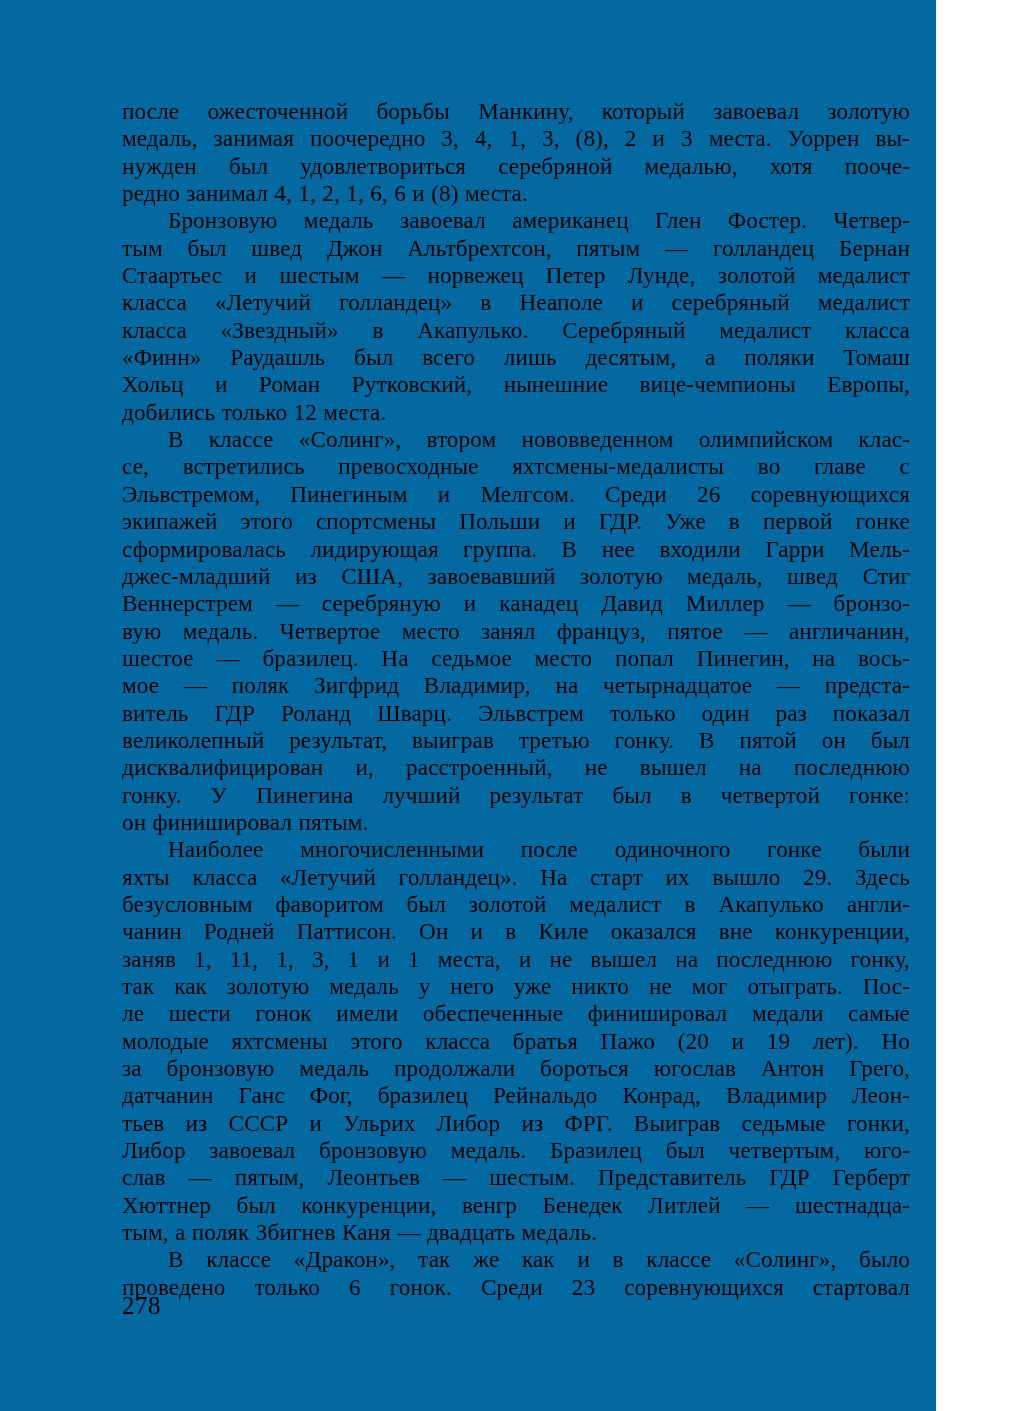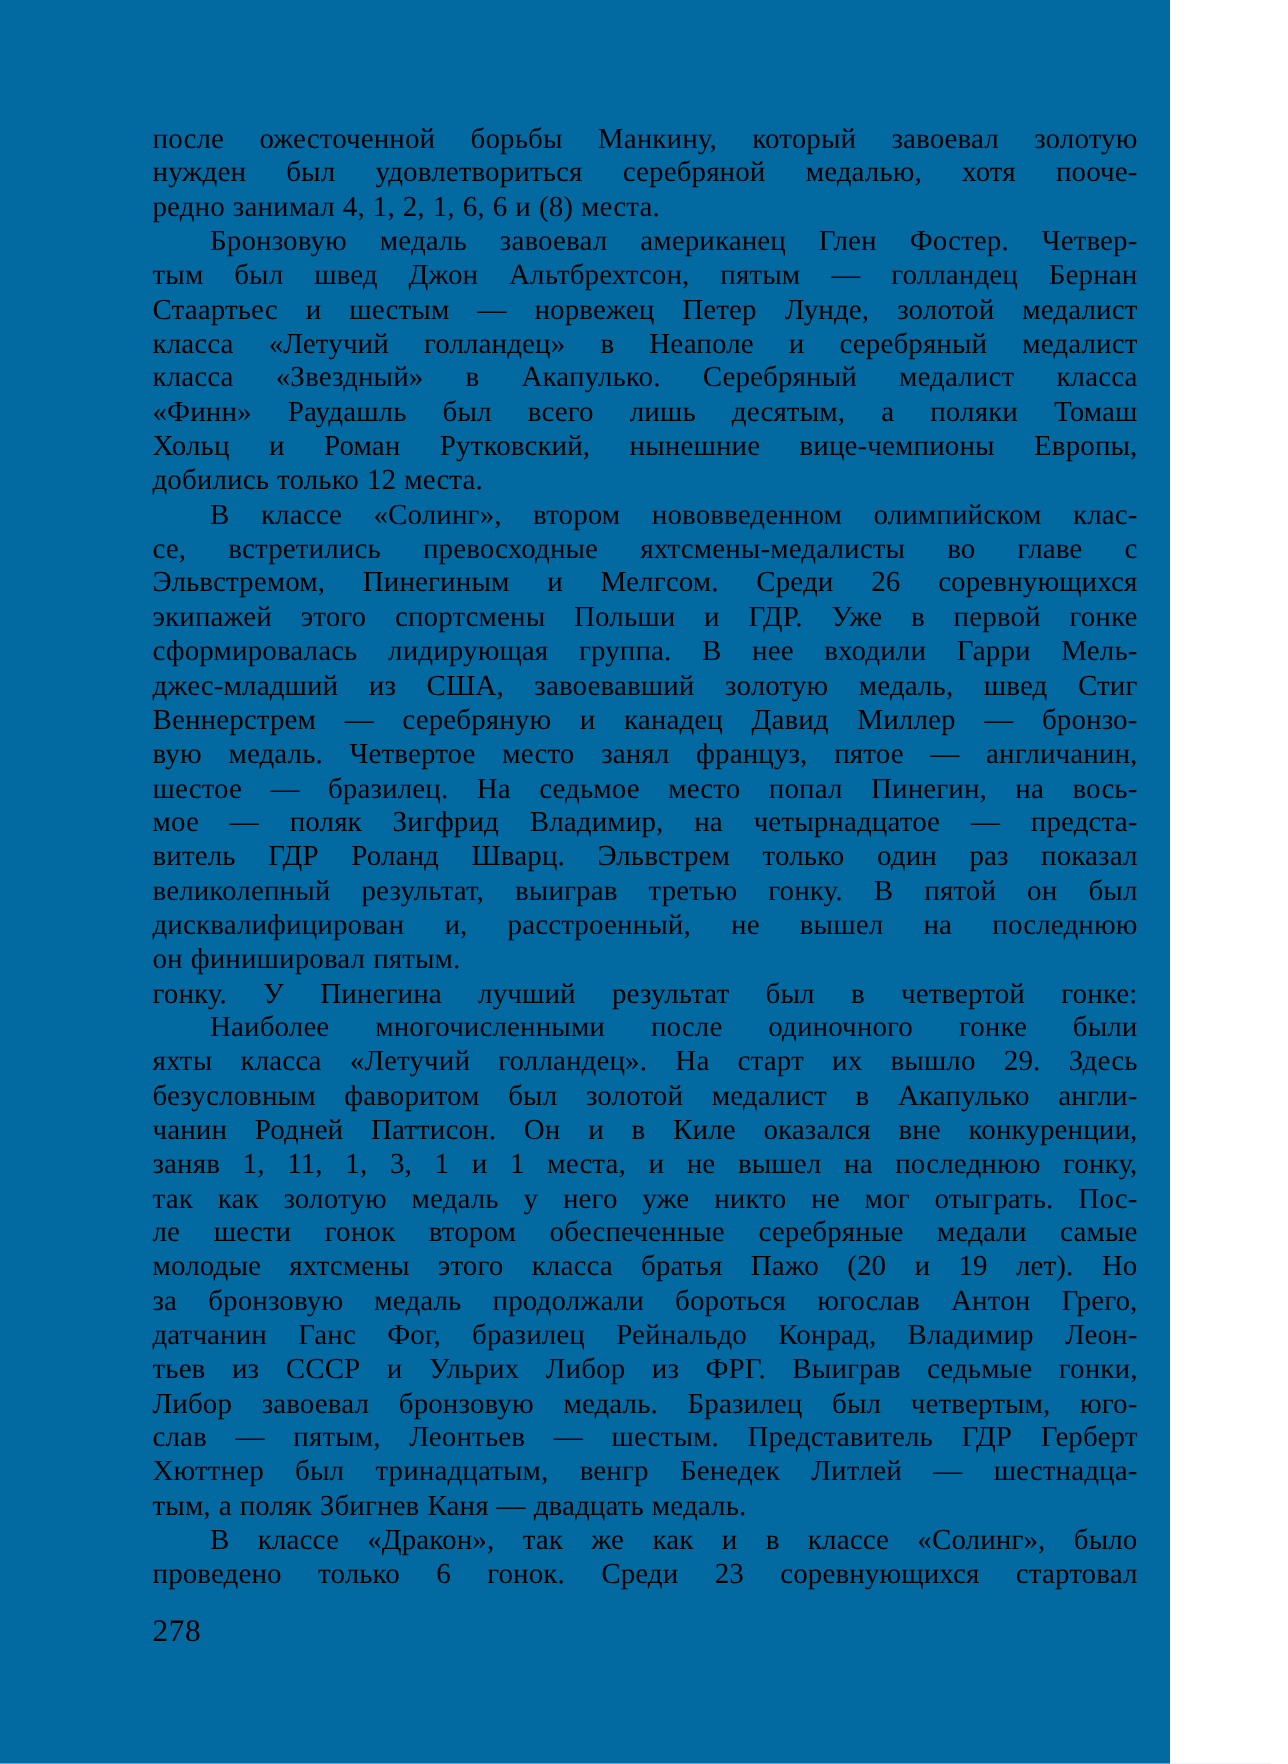--- a/index.html
+++ b/index.html
@@ -63,20 +63,21 @@
   }
 </style>
 </head>
 <body>
 
 <div class="page">
 
   <div class="textblock">
     <p class="para">
       <span class="ln">после ожесточенной борьбы Манкину, который завоевал золотую</span>
+      <span class="ln">медаль, занимая поочередно 3, 4, 1, 3, (8), 2 и 3 места. Уоррен вы-</span>
       <span class="ln">нужден был удовлетвориться серебряной медалью, хотя пооче-</span>
       <span class="ln last">редно занимал 4, 1, 2, 1, 6, 6 и (8) места.</span>
     </p>
 
     <p class="para">
       <span class="ln"><span class="ind"></span><span>Бронзовую медаль завоевал американец Глен Фостер. Четвер-</span></span>
       <span class="ln">тым был швед Джон Альтбрехтсон, пятым — голландец Бернан</span>
       <span class="ln">Стаартьес и шестым — норвежец Петер Лунде, золотой медалист</span>
       <span class="ln">класса «Летучий голландец» в Неаполе и серебряный медалист</span>
       <span class="ln">класса «Звездный» в Акапулько. Серебряный медалист класса</span>
@@ -92,39 +93,39 @@
       <span class="ln">экипажей этого спортсмены Польши и ГДР. Уже в первой гонке</span>
       <span class="ln">сформировалась лидирующая группа. В нее входили Гарри Мель-</span>
       <span class="ln">джес-младший из США, завоевавший золотую медаль, швед Стиг</span>
       <span class="ln">Веннерстрем — серебряную и канадец Давид Миллер — бронзо-</span>
       <span class="ln">вую медаль. Четвертое место занял француз, пятое — англичанин,</span>
       <span class="ln">шестое — бразилец. На седьмое место попал Пинегин, на вось-</span>
       <span class="ln">мое — поляк Зигфрид Владимир, на четырнадцатое — предста-</span>
       <span class="ln">витель ГДР Роланд Шварц. Эльвстрем только один раз показал</span>
       <span class="ln">великолепный результат, выиграв третью гонку. В пятой он был</span>
       <span class="ln">дисквалифицирован и, расстроенный, не вышел на последнюю</span>
+      <span class="ln">гонку. У Пинегина лучший результат был в четвертой гонке:</span>
       <span class="ln last">он финишировал пятым.</span>
-      <span class="ln">гонку. У Пинегина лучший результат был в четвертой гонке:</span>
     </p>
 
     <p class="para">
       <span class="ln"><span class="ind"></span><span>Наиболее многочисленными после одиночного гонке были</span></span>
       <span class="ln">яхты класса «Летучий голландец». На старт их вышло 29. Здесь</span>
       <span class="ln">безусловным фаворитом был золотой медалист в Акапулько англи-</span>
       <span class="ln">чанин Родней Паттисон. Он и в Киле оказался вне конкуренции,</span>
       <span class="ln">заняв 1, 11, 1, 3, 1 и 1 места, и не вышел на последнюю гонку,</span>
       <span class="ln">так как золотую медаль у него уже никто не мог отыграть. Пос-</span>
-      <span class="ln">ле шести гонок втором обеспеченные серебряные медали самые</span>
+      <span class="ln">ле шести гонок имели обеспеченные финишировал медали самые</span>
       <span class="ln">молодые яхтсмены этого класса братья Пажо (20 и 19 лет). Но</span>
       <span class="ln">за бронзовую медаль продолжали бороться югослав Антон Грего,</span>
       <span class="ln">датчанин Ганс Фог, бразилец Рейнальдо Конрад, Владимир Леон-</span>
       <span class="ln">тьев из СССР и Ульрих Либор из ФРГ. Выиграв седьмые гонки,</span>
       <span class="ln">Либор завоевал бронзовую медаль. Бразилец был четвертым, юго-</span>
       <span class="ln">слав — пятым, Леонтьев — шестым. Представитель ГДР Герберт</span>
-      <span class="ln">Хюттнер был тринадцатым, венгр Бенедек Литлей — шестнадца-</span>
+      <span class="ln">Хюттнер был конкуренции, венгр Бенедек Литлей — шестнадца-</span>
       <span class="ln last">тым, а поляк Збигнев Каня — двадцать медаль.</span>
     </p>
 
     <p class="para">
       <span class="ln"><span class="ind"></span><span>В классе «Дракон», так же как и в классе «Солинг», было</span></span>
       <span class="ln">проведено только 6 гонок. Среди 23 соревнующихся стартовал</span>
     </p>
   </div>
 
   <div class="pagenum">278</div>

